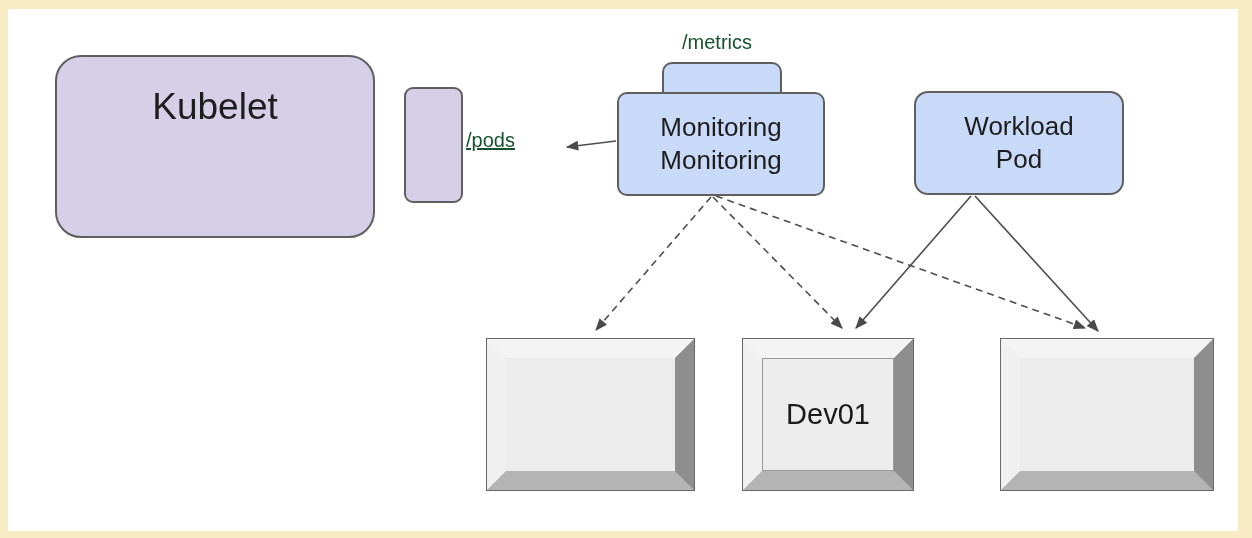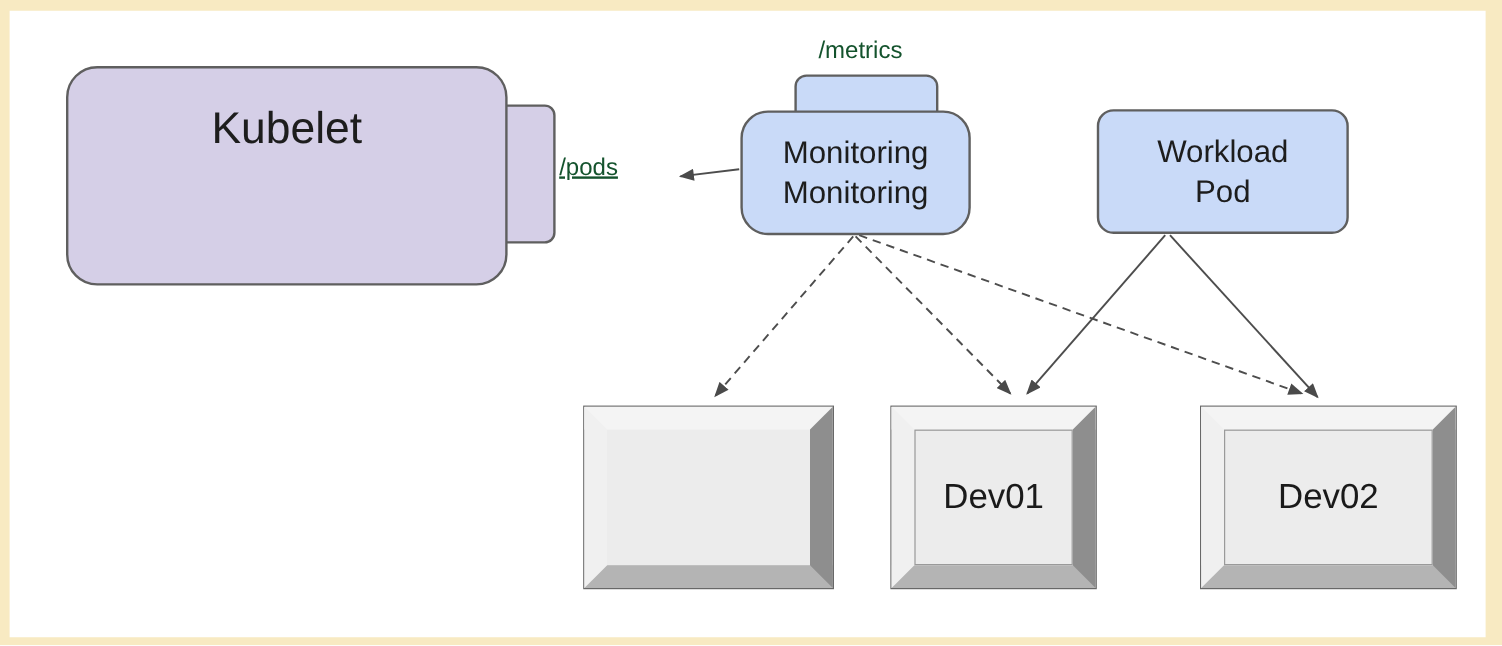--- a/index.html
+++ b/index.html
@@ -13,34 +13,34 @@
     border-style:solid;border-color:#f8eac2;border-width:9px 14px 7px 8px;
     box-sizing:border-box;
   }
   .edges{position:absolute;left:0;top:0;z-index:1;}
   .node{
     position:absolute;box-sizing:border-box;display:flex;
     align-items:center;justify-content:center;text-align:center;
   }
   .rounded{border:2px solid #5f5f5f;}
   .kubelet{
-    left:55px;top:55px;width:368px;height:183px;border-radius:26px;
+    left:55px;top:55px;width:320px;height:183px;border-radius:26px;
     background:#d5cfe7;z-index:3;align-items:flex-start;padding-top:29px;
     font-size:37px;
   }
   .kubelet-tab{
     left:404px;top:87px;width:59px;height:116px;border-radius:9px;
     background:#d5cfe7;z-index:2;
   }
   .monitor-tab{
     left:662px;top:62px;width:120px;height:52px;border-radius:10px;
     background:#c9daf8;z-index:2;
   }
   .monitor{
-    left:617px;top:92px;width:192px;height:104px;border-radius:23px;
+    left:617px;top:92px;width:208px;height:104px;border-radius:10px;
     background:#c9daf8;z-index:3;font-size:26px;line-height:33px;
   }
   .workload{
     left:868px;top:91px;width:210px;height:104px;border-radius:14px;
     background:#c9daf8;z-index:3;font-size:26px;line-height:33px;margin-left:46px;
   }
   .port-label{
     position:absolute;z-index:4;font-size:20px;color:#14532d;white-space:nowrap;
   }
   .metrics-label{left:622px;top:31px;width:190px;text-align:center;}
@@ -111,19 +111,16 @@
 
   <div class="dev dev01">
     <div class="dev-bevel"></div>
     <div class="dev-face">
       <span>Dev01</span>
     </div>
   </div>
 
   <div class="dev dev02">
     <div class="dev-bevel"></div>
-    <div class="dev-face">
-      <span>Dev02</span>
-    </div>
   </div>
 
   <div class="frame"></div>
 </div>
 
 </body></html>

